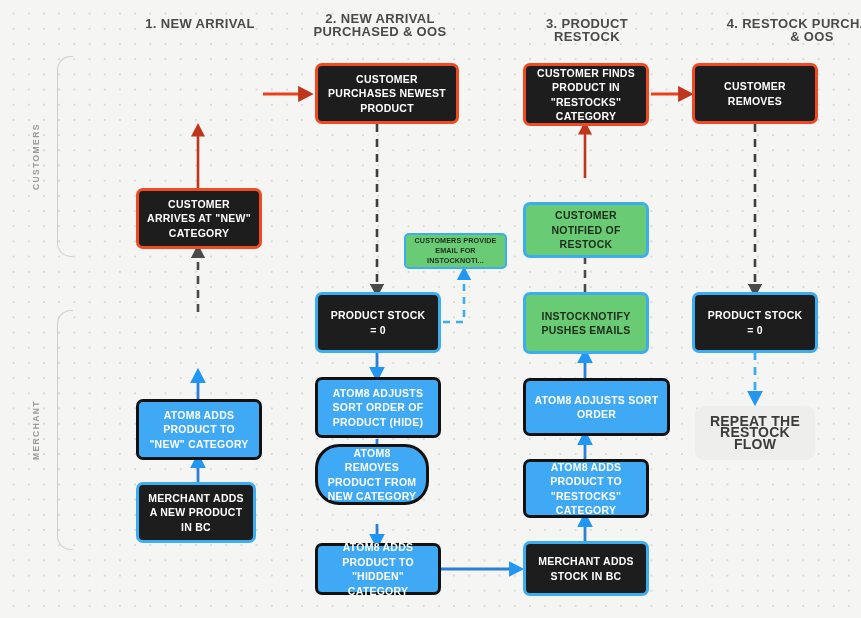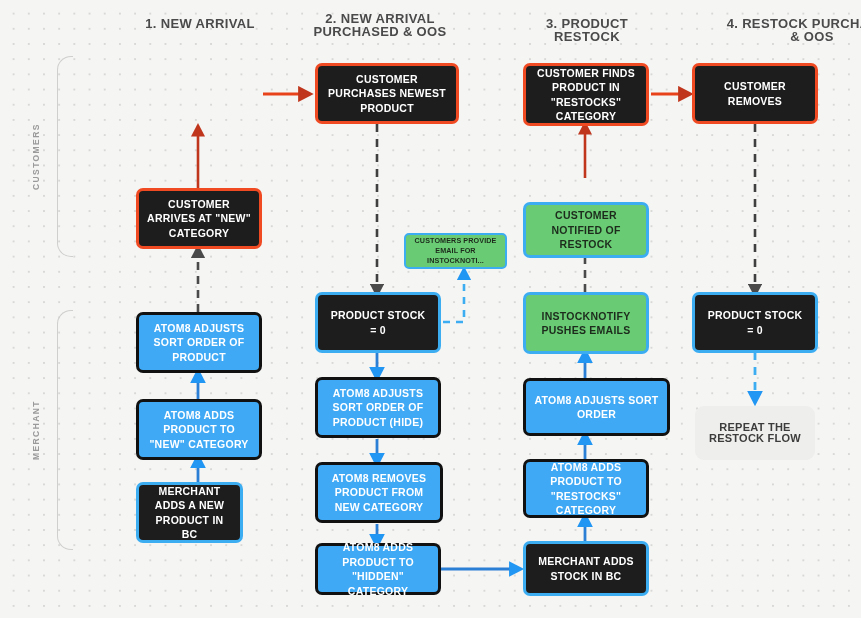--- a/index.html
+++ b/index.html
@@ -43,21 +43,21 @@
     border-style: solid;
   }
   .n-black-red   { background: #1d1d1d; border-color: #f04a23; color: #ffffff; }
   .n-black-blue  { background: #1d1d1d; border-color: #3dadf2; color: #ffffff; }
   .n-blue-black  { background: #3fa9f5; border-color: #111111; color: #ffffff; }
   .n-green-blue  { background: #69cb73; border-color: #3dadf2; color: #1d2b1d; }
   .n-ghost {
     background: #eeeeec;
     border-color: transparent;
     color: #3c3c3c;
-    font-size: 11px;
+    font-size: 14px;
     line-height: 11.5px;
     border-radius: 9px;
   }
   .n-mini {
     font-size: 7.2px;
     line-height: 10px;
     letter-spacing: 0.1px;
     border-width: 2px;
     border-radius: 5px;
     padding: 12px 4px;
@@ -153,35 +153,34 @@
     <line x1="651" y1="94" x2="688" y2="94" stroke="#e8421a" stroke-width="3" marker-end="url(#ar-red)"></line>
 
     <line x1="755" y1="124" x2="755" y2="292" stroke="#3f3f3f" stroke-width="2.6" stroke-dasharray="8,7" marker-end="url(#ar-gray)"></line>
 
     <line x1="755" y1="352" x2="755" y2="400" stroke="#3dadf2" stroke-width="2.8" stroke-dasharray="8,7" marker-end="url(#ar-blue)"></line>
   </svg>
 
 
   <div class="node n-black-red" style="left:136px; top:188px; width:126px; height:61px;">CUSTOMER ARRIVES AT "NEW" CATEGORY</div>
 
-  <div class="node n-blue-black" style="left:136px; top:312px; width:126px; height:61px;">ATOM8 ADJUSTS SORT ORDER OF PRODUCT</div>
 
   <div class="node n-blue-black" style="left:136px; top:399px; width:126px; height:61px;">ATOM8 ADDS PRODUCT TO "NEW" CATEGORY</div>
 
-  <div class="node n-black-blue" style="left:136px; top:482px; width:107px; height:61px;">MERCHANT ADDS A NEW PRODUCT IN BC</div>
+  <div class="node n-black-blue" style="left:136px; top:482px; width:120px; height:61px;">MERCHANT ADDS A NEW PRODUCT IN BC</div>
 
   <div class="node n-black-red" style="left:315px; top:63px; width:144px; height:61px;">CUSTOMER PURCHASES NEWEST PRODUCT</div>
 
   <div class="node n-green-blue n-mini" style="left:404px; top:233px; width:103px; height:36px;">CUSTOMERS PROVIDE EMAIL FOR INSTOCKNOTI...</div>
 
   <div class="node n-black-blue" style="left:315px; top:292px; width:126px; height:61px;">PRODUCT STOCK = 0</div>
 
   <div class="node n-blue-black" style="left:315px; top:377px; width:126px; height:61px;">ATOM8 ADJUSTS SORT ORDER OF PRODUCT (HIDE)</div>
 
-  <div class="node n-blue-black" style="left:315px; top:462px; width:128px; height:61px;">ATOM8 REMOVES PRODUCT FROM NEW CATEGORY</div>
+  <div class="node n-blue-black" style="left:315px; top:444px; width:114px; height:61px;border-radius:24px;">ATOM8 REMOVES PRODUCT FROM NEW CATEGORY</div>
 
   <div class="node n-blue-black" style="left:315px; top:543px; width:126px; height:52px;">ATOM8 ADDS PRODUCT TO "HIDDEN" CATEGORY</div>
 
   <div class="node n-black-red" style="left:523px; top:63px; width:126px; height:63px;">CUSTOMER FINDS PRODUCT IN "RESTOCKS" CATEGORY</div>
 
   <div class="node n-green-blue" style="left:523px; top:178px; width:126px; height:56px;margin-top:24px;">CUSTOMER NOTIFIED OF RESTOCK</div>
 
   <div class="node n-green-blue" style="left:523px; top:292px; width:126px; height:62px;">INSTOCKNOTIFY PUSHES EMAILS</div>
 
   <div class="node n-blue-black" style="left:523px; top:378px; width:147px; height:58px;">ATOM8 ADJUSTS SORT ORDER</div>

